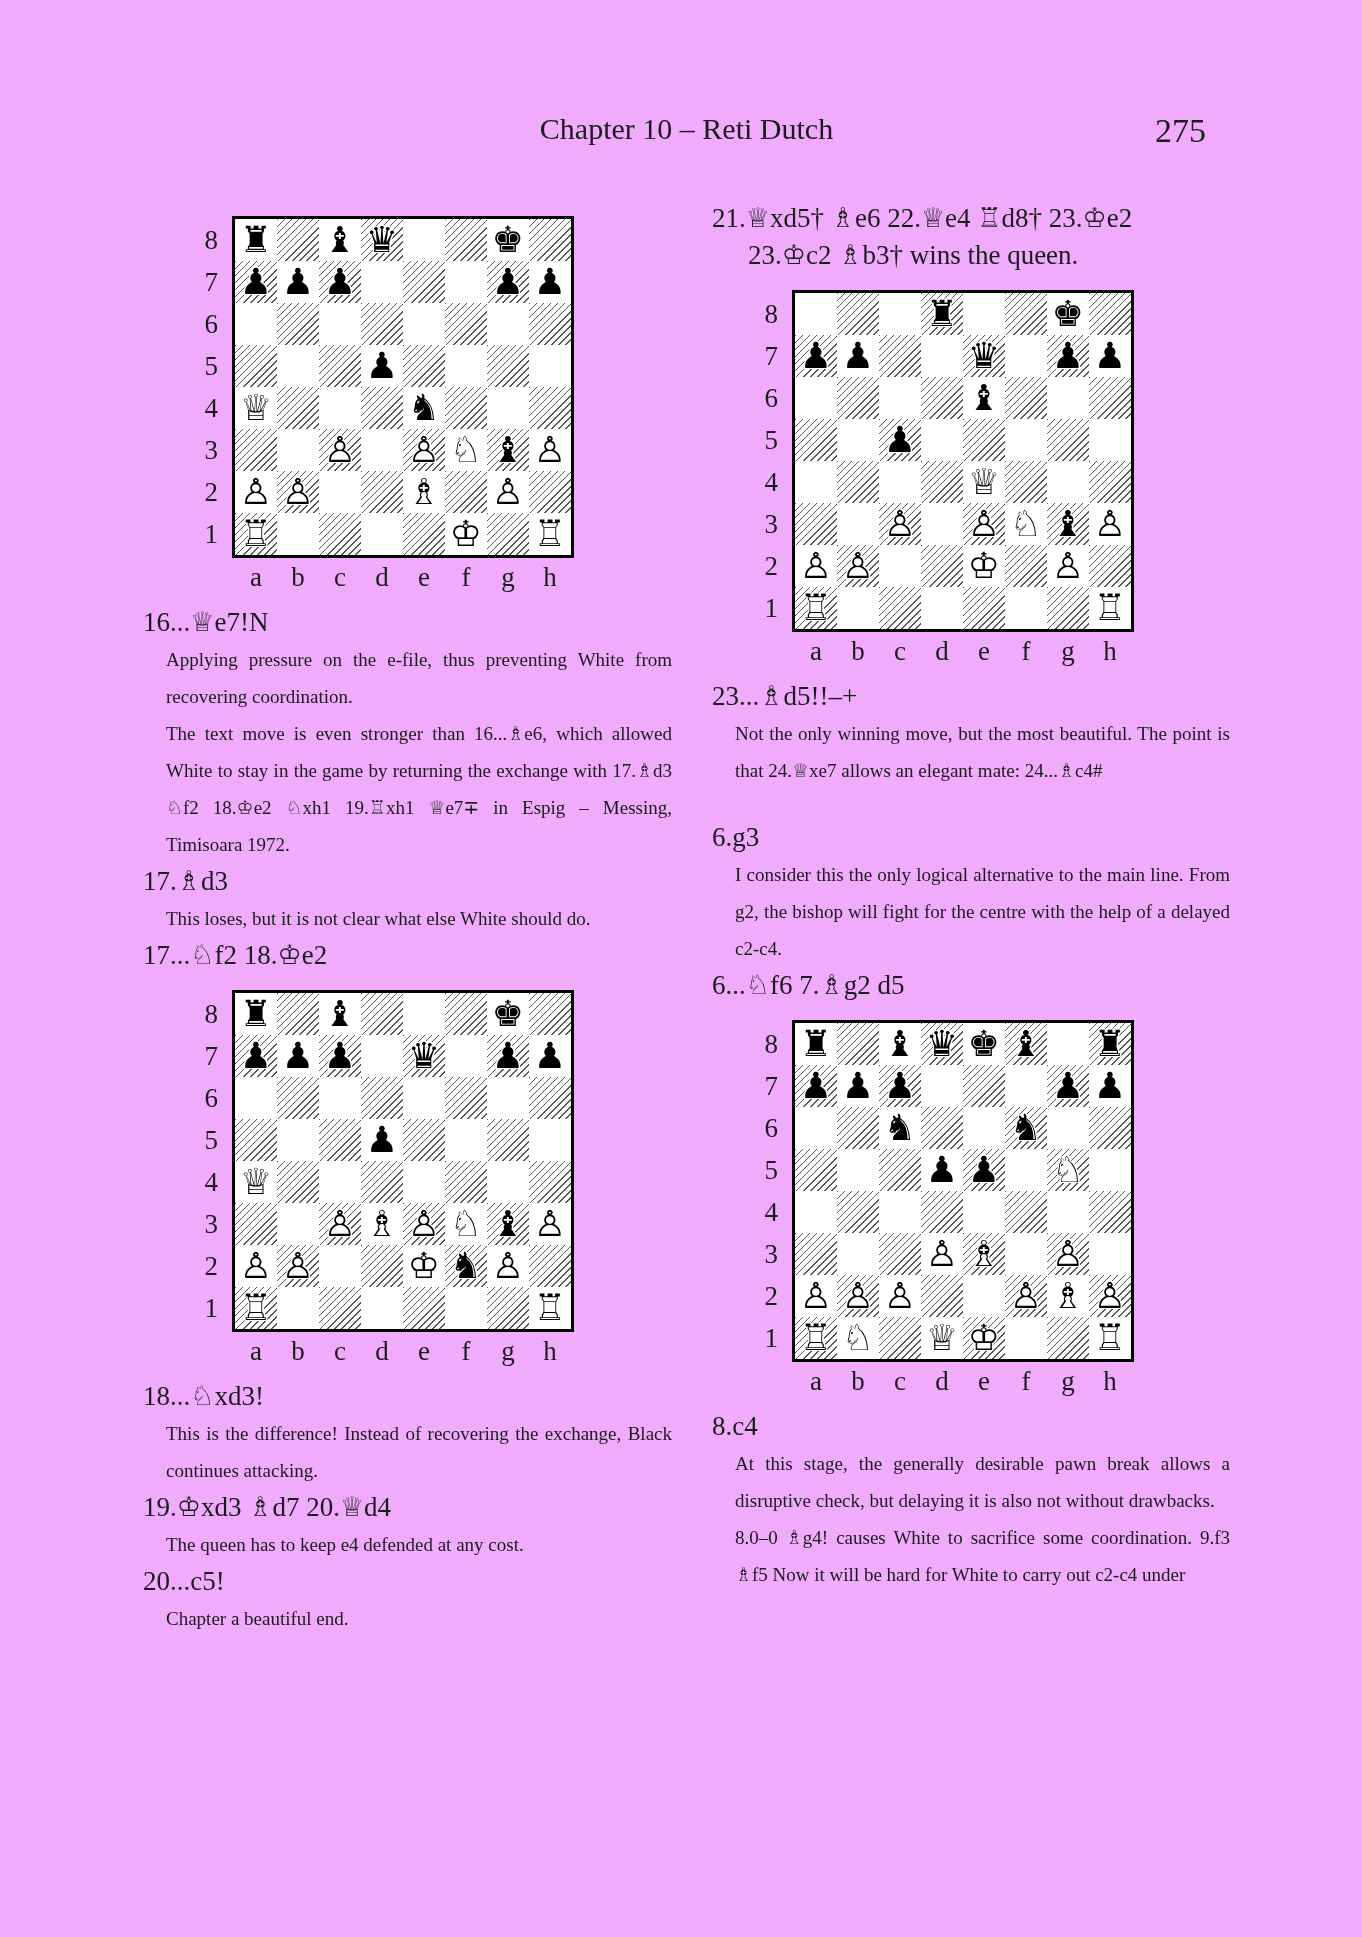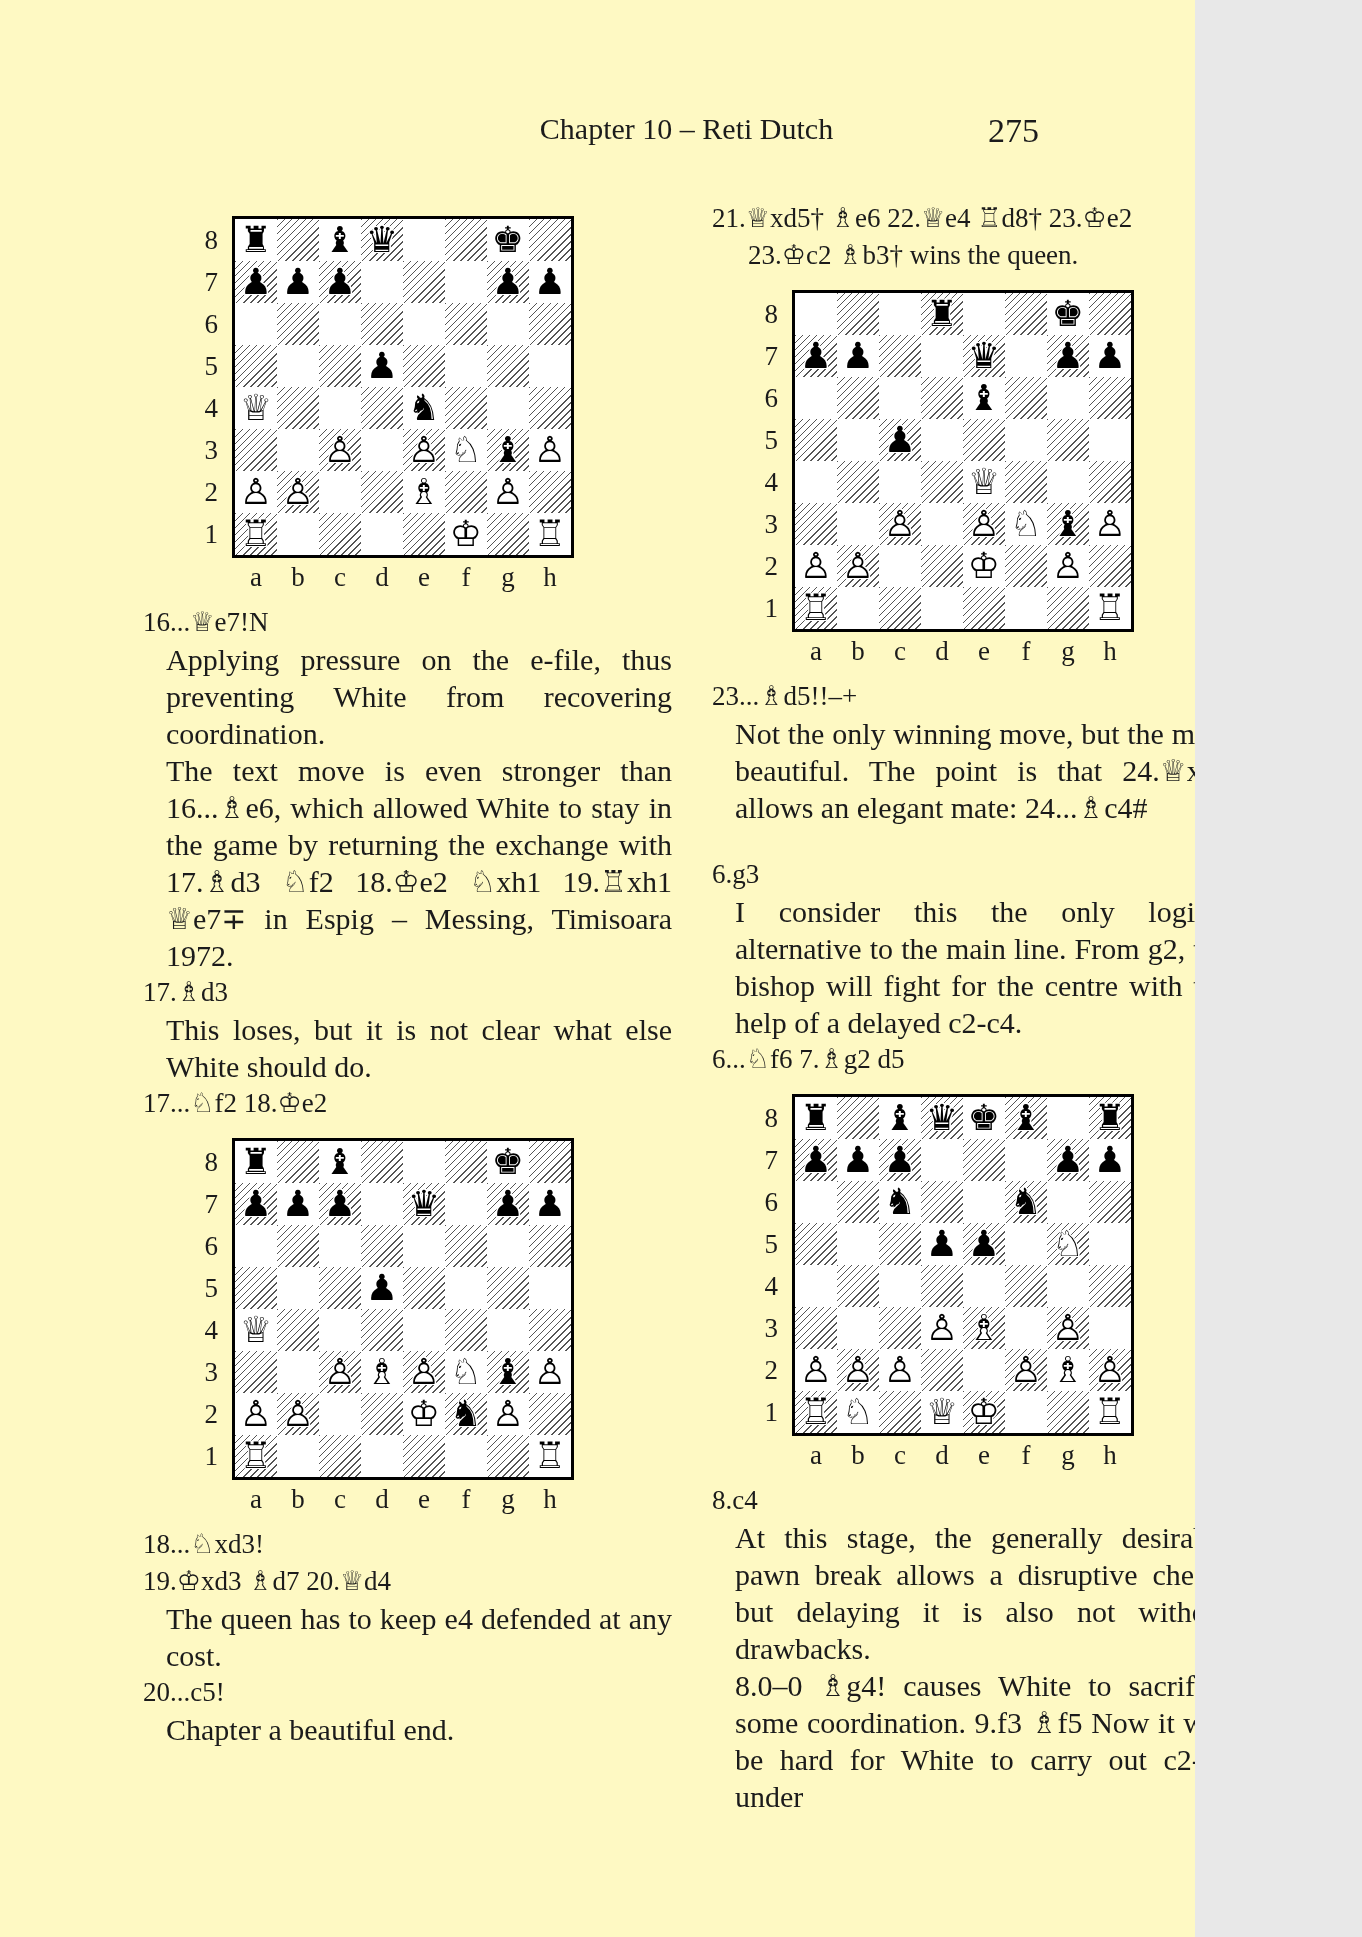--- a/index.html
+++ b/index.html
@@ -1,26 +1,26 @@
 <!DOCTYPE html>
 <html><head>
 <meta charset="utf-8">
 <style>
   html,body{margin:0;padding:0;background:#e8e8e8;}
-  #page{position:relative;width:1195px;height:1937px;background:#fef9c3;
+  #page{position:relative;width:1362px;height:1937px;background:#f0abfc;
         font-family:"Liberation Serif","DejaVu Serif",serif;color:#1b1b1b;overflow:hidden;}
   .running-head{position:absolute;top:112px;left:143px;width:1087px;text-align:center;
         font-size:30px;}
   .page-number{position:absolute;top:112px;right:156px;font-size:34px;}
   .col{position:absolute;top:200px;}
   #col-left{left:143px;width:529px;}
   #col-right{left:712px;width:518px;}
   p{margin:0;font-family:Liberation Serif, serif;}
   .move{font-size:27px;line-height:37px;}
-  .para{font-size:30px;line-height:37px;text-align:justify;padding-left:23px;}
+  .para{font-size:19px;line-height:37px;text-align:justify;padding-left:23px;}
   .subline{font-size:27px;line-height:37px;padding-left:36px;}
   .spacer{height:30px;}
   
   
   .diagram{margin:16px 0 12px 45px;}
   #col-right .diagram{margin-left:36px;}
   .dg-main{display:flex;}
   .dg-ranks{display:flex;flex-direction:column;padding-top:3px;}
   .rank-label{height:42px;width:30px;display:flex;align-items:center;justify-content:flex-end;
         padding-right:14px;font-size:27px;}
@@ -464,20 +464,21 @@
           <div class="file-label">b</div>
           <div class="file-label">c</div>
           <div class="file-label">d</div>
           <div class="file-label">e</div>
           <div class="file-label">f</div>
           <div class="file-label">g</div>
           <div class="file-label">h</div>
         </div>
       </div>
       <p class="move">18...♘xd3!</p>
+      <p class="para">This is the difference! Instead of recovering the exchange, Black continues attacking.</p>
       <p class="move">19.♔xd3 ♗d7 20.♕d4</p>
       <p class="para">The queen has to keep e4 defended at any cost.</p>
       <p class="move">20...c5!</p>
       <p class="para">Chapter a beautiful end.</p>
     </div>
   <div class="col" id="col-right">
       <p class="move">21.♕xd5† ♗e6 22.♕e4 ♖d8† 23.♔e2</p>
       <p class="subline">23.♔c2 ♗b3† wins the queen.</p>
       <div class="diagram">
         <div class="dg-main">

